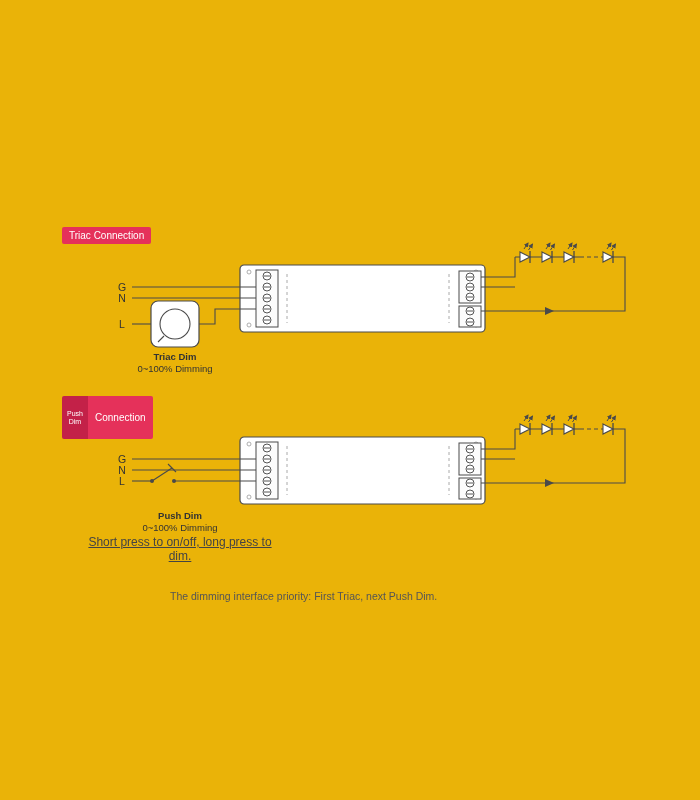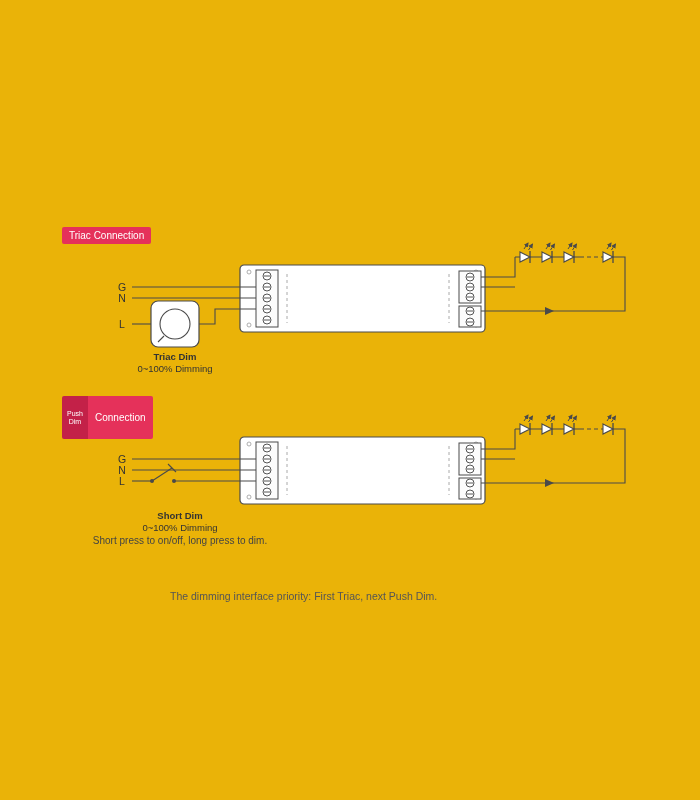--- a/index.html
+++ b/index.html
@@ -26,21 +26,21 @@
   }
   .pin{
     position:absolute;left:115px;width:14px;text-align:center;
     font-size:10.5px;line-height:14px;color:#333;z-index:1;
   }
   .s1g{top:280px}.s1n{top:291px}.s1l{top:317px}
   .s2g{top:452px}.s2n{top:463px}.s2l{top:474px}
   .cap{position:absolute;text-align:center;z-index:1;color:#333;}
   .cap-title{font-weight:bold;font-size:9.5px;}
   .cap-sub{font-size:9.5px;}
-  .cap-note{font-size:10px;color:#444;}
+  .cap-note{font-size:12px;color:#444;text-decoration:underline;}
   .t1{left:125px;top:351px;width:100px;}
   .t2{left:125px;top:363px;width:100px;}
   .p1{left:130px;top:510px;width:100px;}
   .p2{left:130px;top:522px;width:100px;}
   .p3{left:85px;top:535px;width:190px;}
   .foot{
     position:absolute;left:170px;top:590px;width:440px;text-align:left;
     font-size:10.5px;color:var(--footer_text,#555);z-index:1;
   }
 </style>
@@ -167,19 +167,19 @@
       <span>Push</span>
       <span>Dim</span>
     </span>
     <span class="seg-right">Connection</span>
   </div>
 
   <div class="pin s2g">G</div>
   <div class="pin s2n">N</div>
   <div class="pin s2l">L</div>
 
-  <div class="cap cap-title p1">Short Dim</div>
+  <div class="cap cap-title p1">Push Dim</div>
   <div class="cap cap-sub p2">0~100% Dimming</div>
   <div class="cap cap-note p3">Short press to on/off, long press to dim.</div>
 
   <div class="foot">The dimming interface priority: First Triac, next Push Dim.</div>
 
 </div>
 
 </body></html>

